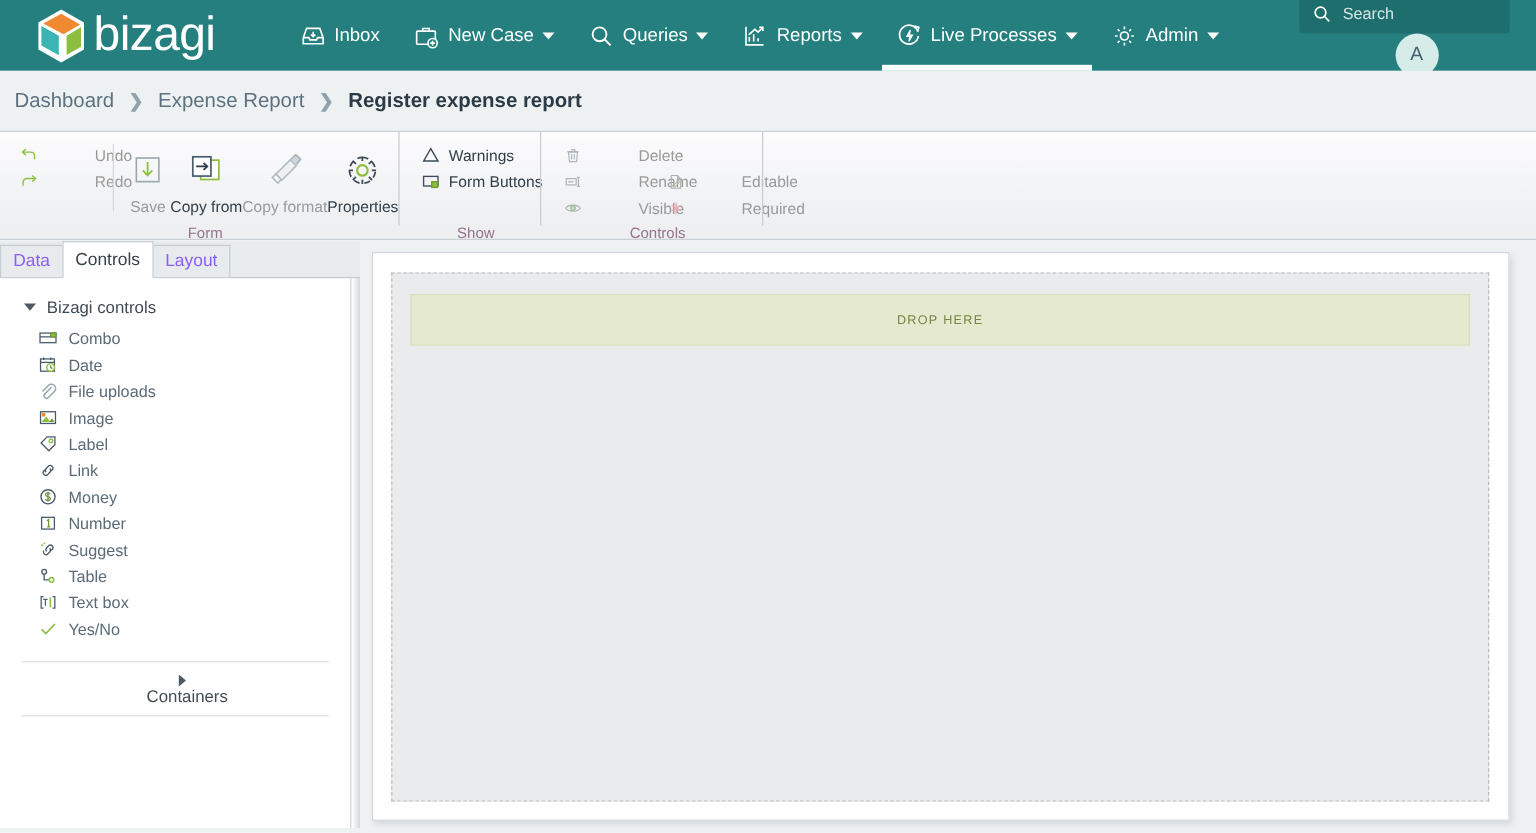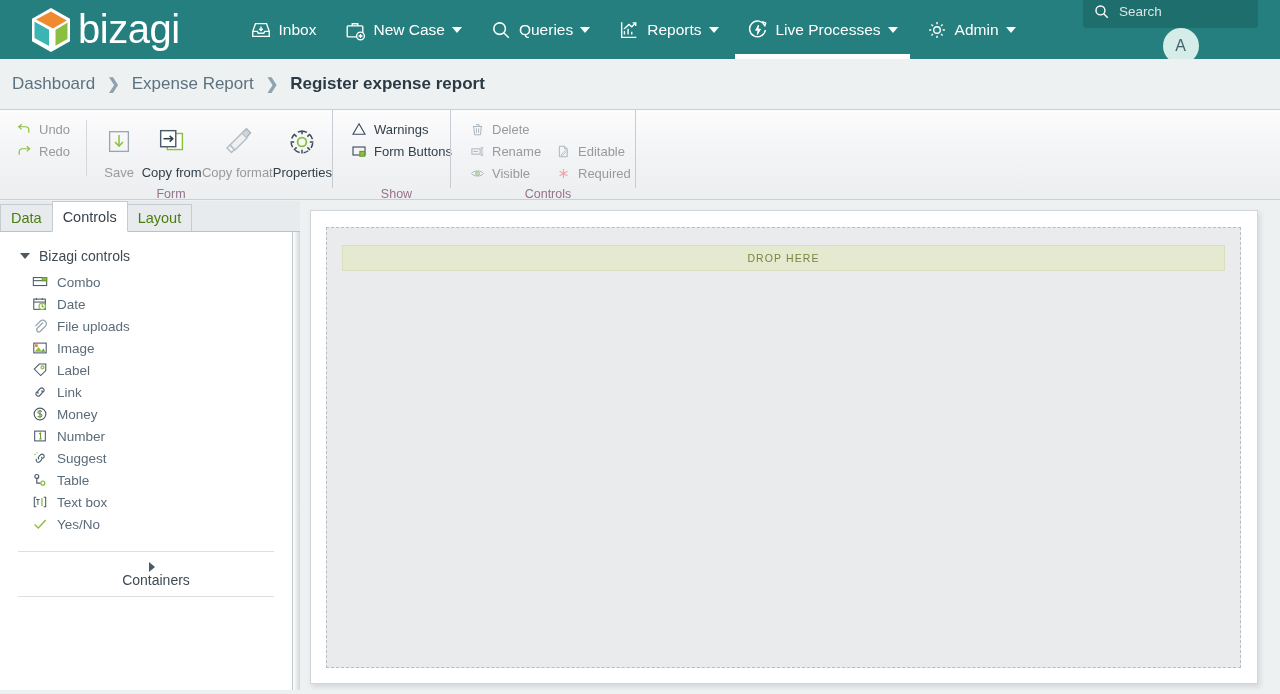--- a/index.html
+++ b/index.html
@@ -183,21 +183,21 @@
     display: flex;
     align-items: center;
     height: 22px;
     padding: 0 8px;
     font-size: 13px;
     cursor: pointer;
     white-space: nowrap;
   }
   .btn-sm .bi { width: 16px; height: 16px; margin-right: 7px; flex: none;
                 display: inline-flex; align-items: center; justify-content: center; }
-  .btn-sm.dis { color: #9a9a9a; cursor: default; }
+  .btn-sm.dis { color: #9a9a9a; cursor: default; gap: 40px; }
   .btn-sm.en  { color: #33404a; }
 
   
   .btn-lg {
     width: 62px;
     display: flex;
     flex-direction: column;
     align-items: center;
     cursor: pointer;
     padding-top: 4px;
@@ -220,21 +220,21 @@
     display: flex;
     align-items: flex-end;
     border-bottom: 1px solid #b9c2c8;
   }
   .tab {
     height: 27px;
     padding: 0 10px;
     display: flex;
     align-items: center;
     font-size: 14.5px;
-    color: #4d7c0f;
+    color: #8b5cf6;
     background: #e7ebee;
     border: 1px solid #c4ccd2;
     border-bottom: none;
     margin-right: -1px;
     cursor: pointer;
   }
   .tab.active {
     background: #ffffff;
     color: #37424b;
     height: 31px;
@@ -328,21 +328,21 @@
     position: absolute;
     left: 15px; top: 16px;
     right: 16px; bottom: 15px;
     background: #eaebec;
     border: 1px dashed #b9bdc0;
   }
   .drop-here {
     position: absolute;
     left: 15px; top: 17px;
     right: 15px;
-    height: 26px;
+    height: 43px;
     background: #e4e9cf;
     border: 1px solid #d9dfbf;
     display: flex;
     align-items: center;
     justify-content: center;
     font-size: 10.5px;
     letter-spacing: 1.1px;
     color: #76873f;
     cursor: pointer;
   }

